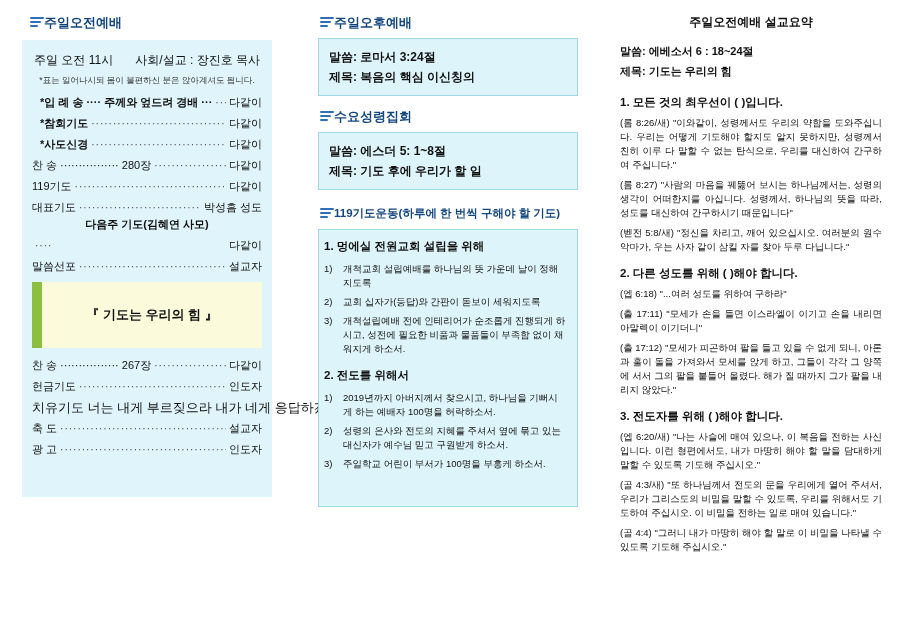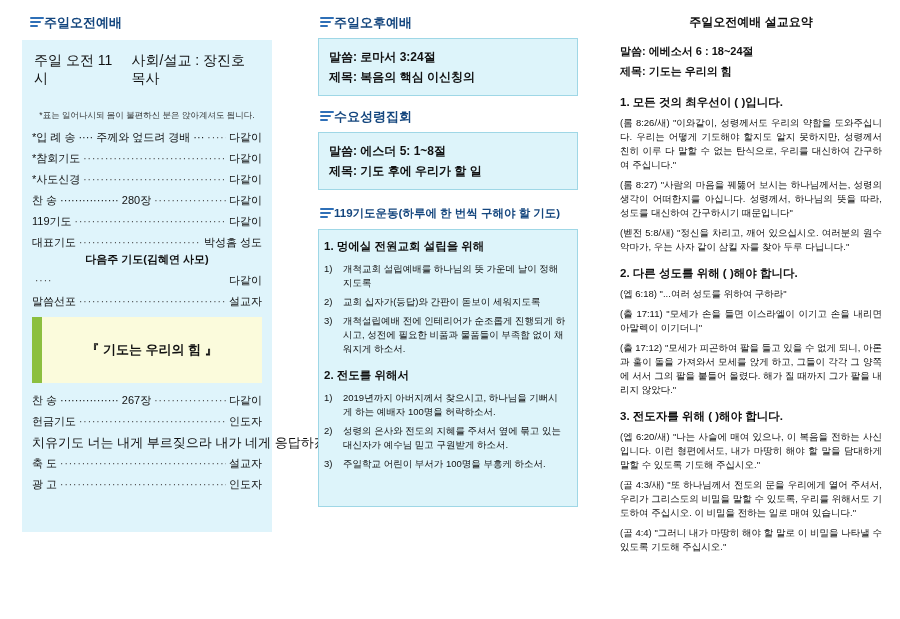--- a/index.html
+++ b/index.html
@@ -25,23 +25,23 @@
   .sec-title .bars i:nth-child(3){width:8px;}
 
   
   #col1{left:22px;width:250px;}
   #c1panel{position:relative;background:#dff4fb;padding:8px 10px 10px 10px;width:230px;}
   .c1row{display:flex;align-items:flex-end;font-size:11px;line-height:15px;margin:0;}
   .c1row .lbl{white-space:nowrap;}
   .c1row .dots{flex:1;overflow:hidden;white-space:nowrap;letter-spacing:1px;color:#444;
     margin:0 3px;font-size:10px;}
   .c1row .val{white-space:nowrap;}
-  .lead{display:flex;justify-content:space-between;font-size:14px;margin:4px 2px 22px 2px;gap:16px;}
+  .lead{display:flex;justify-content:space-between;font-size:12px;margin:4px 2px 6px 2px;gap:16px;}
   .note{font-size:8.5px;color:#333;text-align:center;margin:2px 0 8px 0;}
-  .bullet{font-weight:normal;}
+  .bullet{font-weight:bold;margin-left:8px;}
   .center-line{text-align:center;font-size:11px;font-weight:bold;margin:2px 0 6px;}
   .hymnbox{
     margin:8px 0 10px 0;background:#fbfbdc;border-left:10px solid #8cbf3f;
     text-align:center;font-size:13px;font-weight:bold;padding:24px 0;color:#111;
   }
   .sep{height:6px;}
 
   
   #col2{left:318px;width:260px;}
   .box2{

